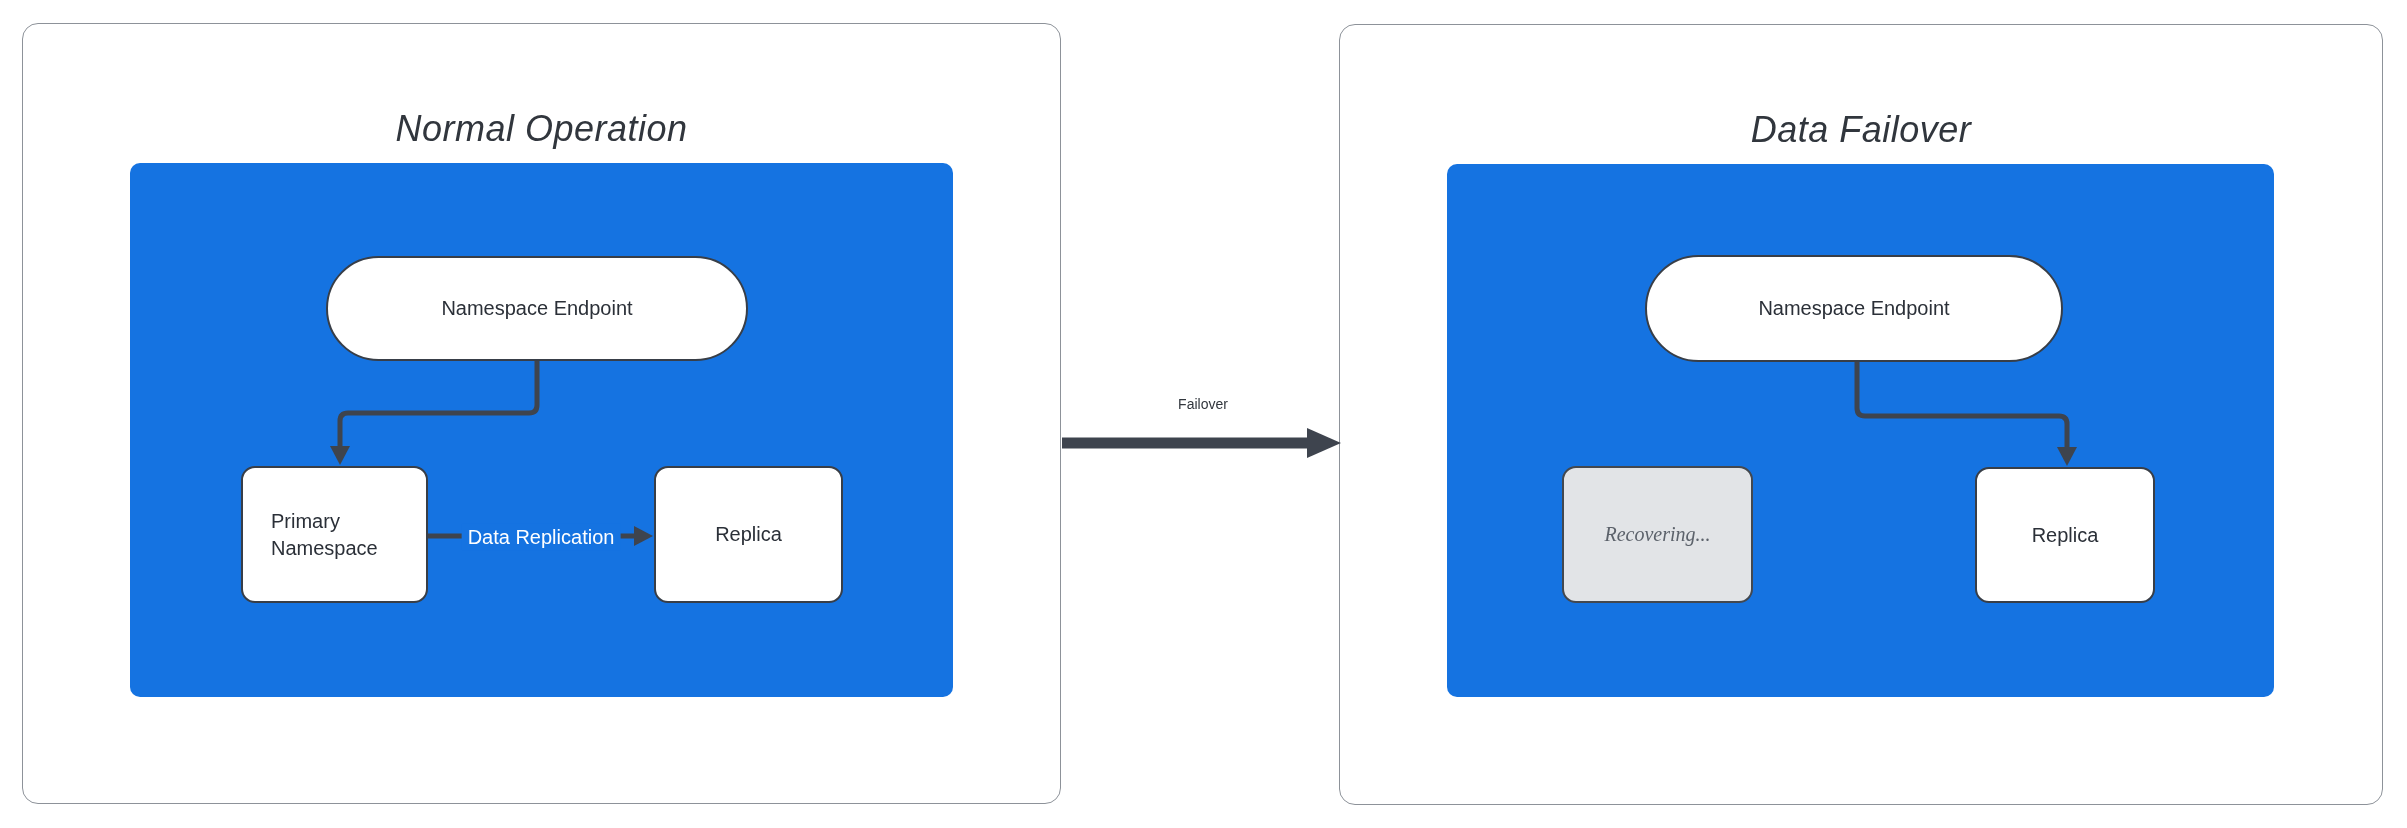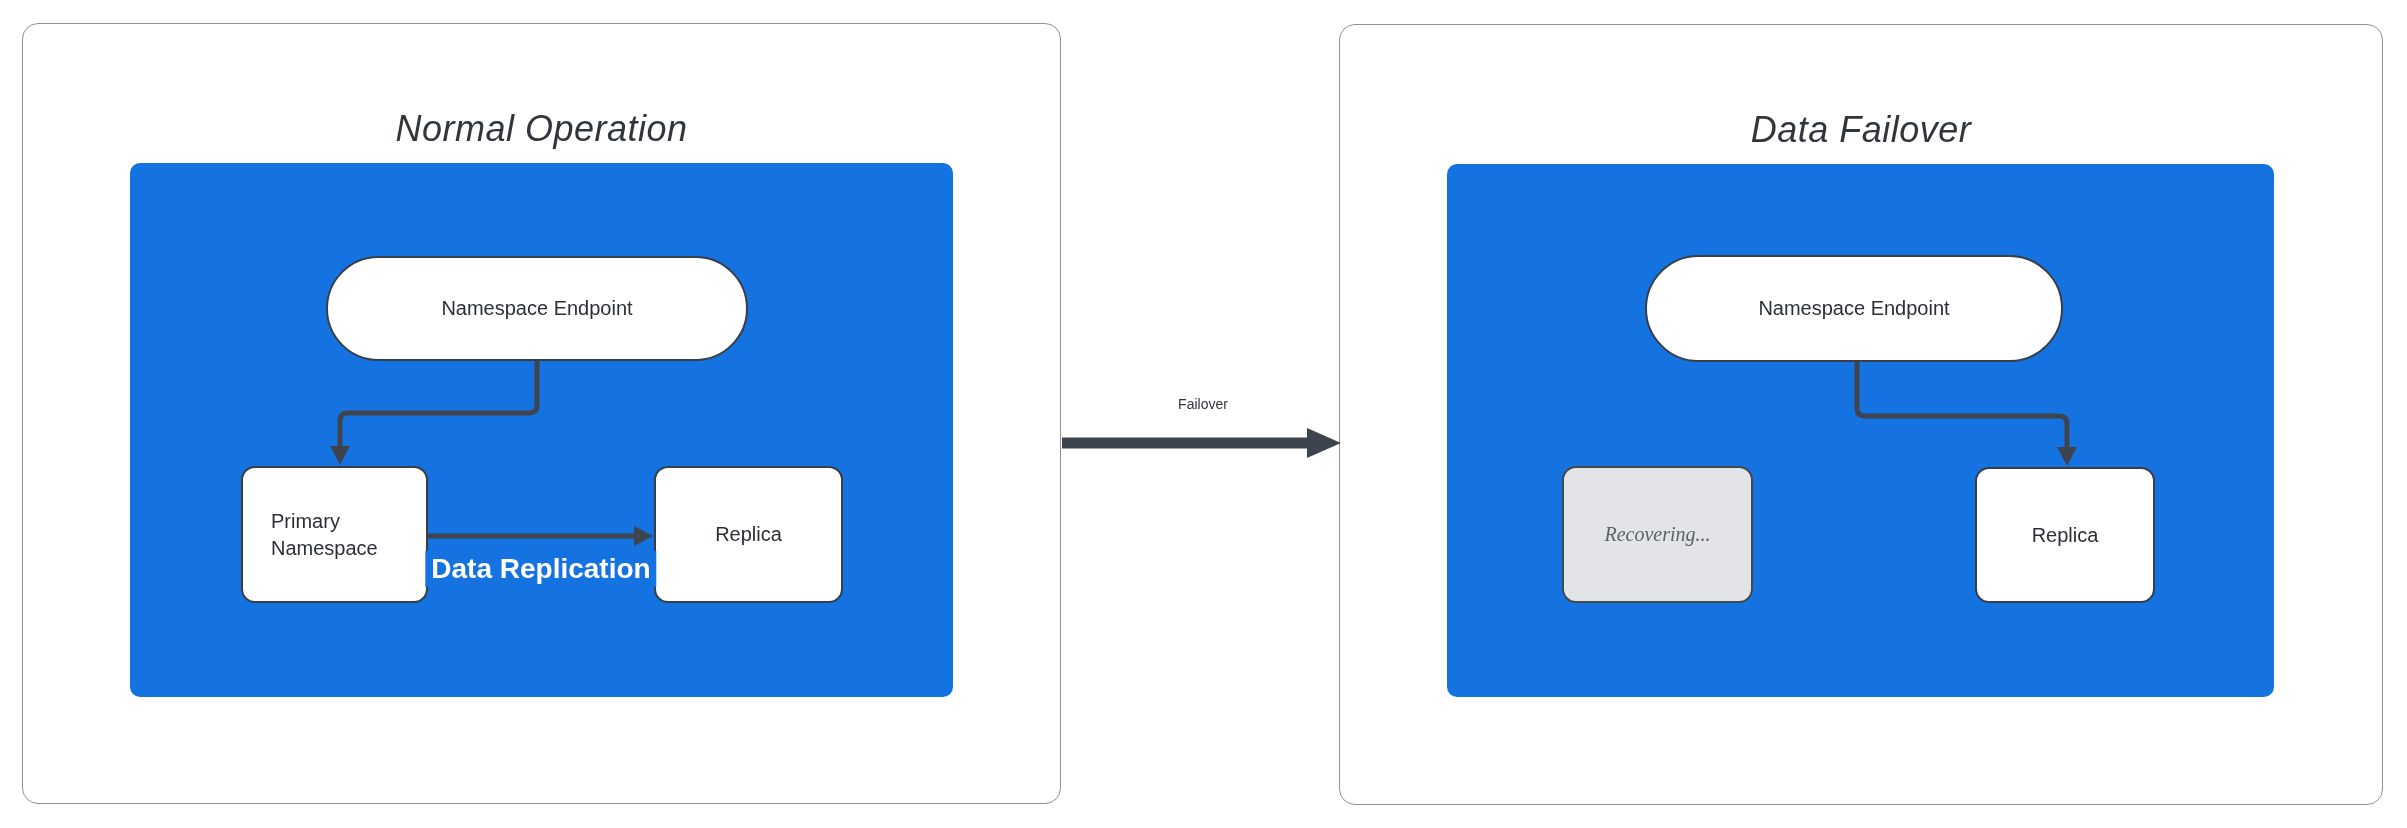--- a/index.html
+++ b/index.html
@@ -84,24 +84,23 @@
   .edge-path.thick { stroke-width: 11; }
   .arrowhead { fill: var(--stroke); stroke: none; }
   .edge-label {
     position: absolute;
     transform: translate(-50%, -50%);
     white-space: nowrap;
   }
   .edge-label.replication {
     background: var(--container-blue);
     color: var(--edge-label-text);
-    font-weight: bold;
-    font-size: 28px;
+    font-weight: normal;
+    font-size: 20px;
     padding: 2px 6px;
-    margin-top: 32px;
   }
   .edge-label.failover {
     color: var(--title-text);
     font-size: 14px;
     background: var(--canvas-bg);
     padding: 0 8px;
   }
 </style>
 </head>
 <body>

